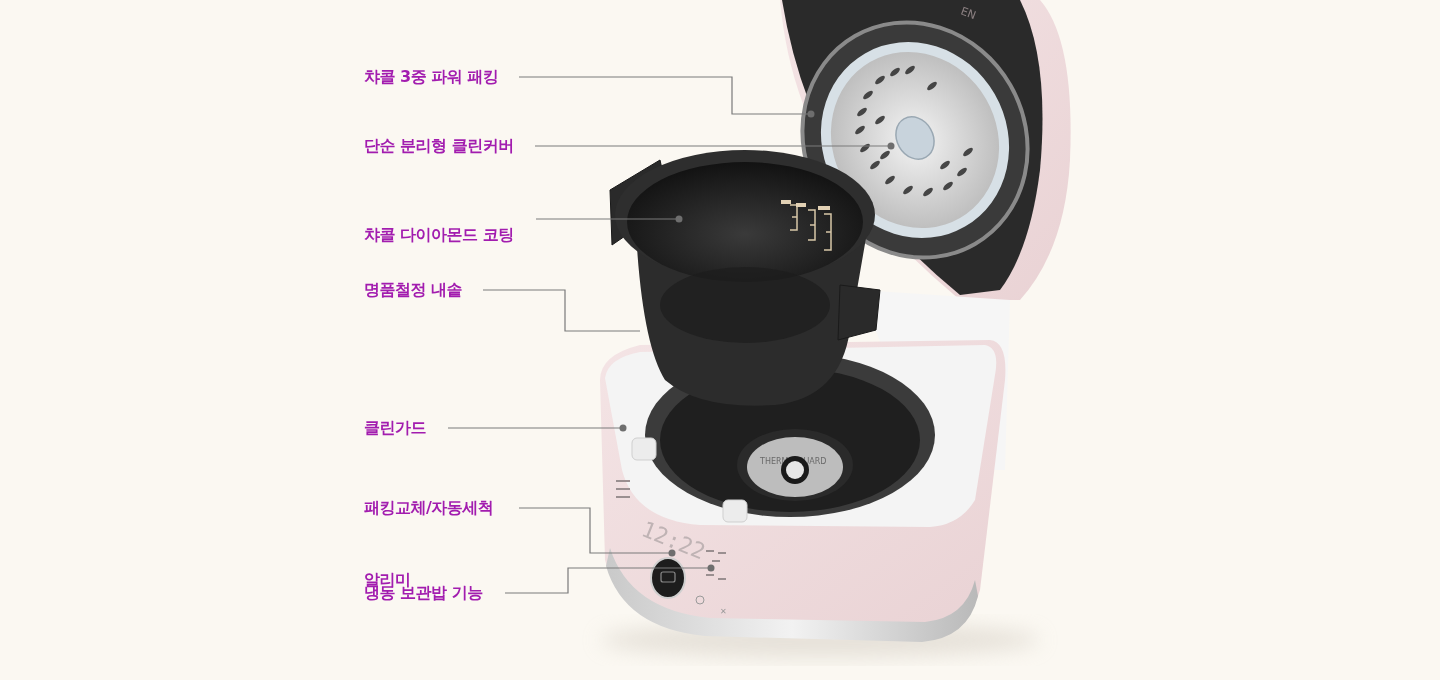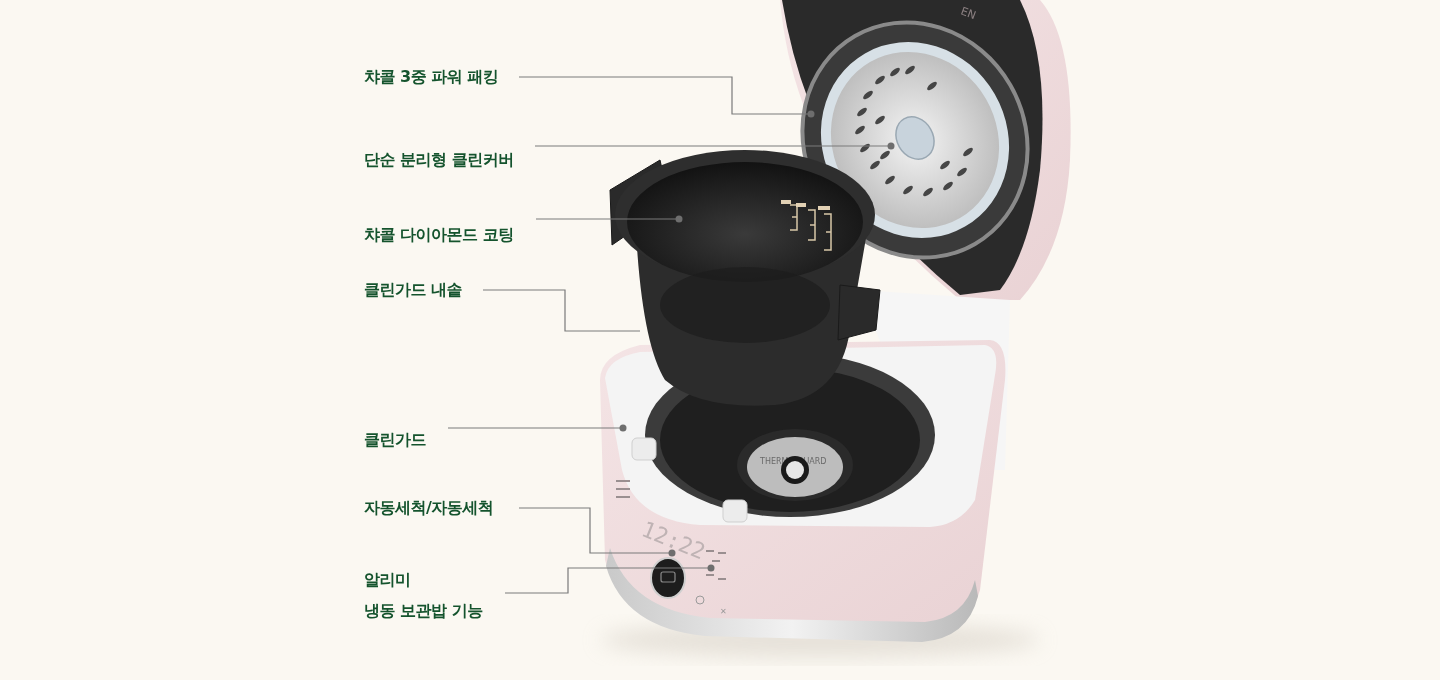--- a/index.html
+++ b/index.html
@@ -7,21 +7,21 @@
     width: 1440px; height: 680px; overflow: hidden;
     background: #fbf8f2;
     font-family: "DejaVu Sans", "Liberation Sans", sans-serif;
     position: relative;
   }
   .stage { position: absolute; left: 0; top: 0; width: 1440px; height: 680px; }
   .label {
     position: absolute;
     font-size: 16px;
     font-weight: bold;
-    color: #14532d;
+    color: #a21caf;
     line-height: 24px;
     letter-spacing: -0.5px;
     white-space: nowrap;
   }
   svg.art { position: absolute; left: 0; top: 0; }
   .lines line, .lines polyline { stroke: #7a7a7a; stroke-width: 1.2; fill: none; }
   .dot { fill: #6e6e6e; }
 </style>
 </head>
 <body>
@@ -167,21 +167,21 @@
       <circle class="dot" cx="811" cy="114" r="3.5"></circle>
       <circle class="dot" cx="891" cy="146" r="3.5"></circle>
       <circle class="dot" cx="679" cy="219" r="3.5"></circle>
       <circle class="dot" cx="623" cy="428" r="3.5"></circle>
       <circle class="dot" cx="672" cy="553" r="3.5"></circle>
       <circle class="dot" cx="711" cy="568" r="3.5"></circle>
     </g>
   </svg>
 
   <div class="label" style="left:364px; top:65px;">챠콜 3중 파워 패킹</div>
-  <div class="label" style="left:364px; top:148px;">단순 분리형 클린커버</div>
+  <div class="label" style="left:364px; top:134px;">단순 분리형 클린커버</div>
   <div class="label" style="left:364px; top:223px;">챠콜 다이아몬드 코팅</div>
-  <div class="label" style="left:364px; top:278px;">클린가드 내솥</div>
-  <div class="label" style="left:364px; top:416px;margin-top:12px;">클린가드</div>
-  <div class="label" style="left:364px; top:496px;">자동세척/자동세척</div>
+  <div class="label" style="left:364px; top:278px;">명품철정 내솥</div>
+  <div class="label" style="left:364px; top:416px;">클린가드</div>
+  <div class="label" style="left:364px; top:496px;">패킹교체/자동세척</div>
   <div class="label" style="left:364px; top:520px;margin-top:48px;">알리미</div>
-  <div class="label" style="left:364px; top:599px;">냉동 보관밥 기능</div>
+  <div class="label" style="left:364px; top:581px;">냉동 보관밥 기능</div>
 
 </div>
 
 </body></html>

